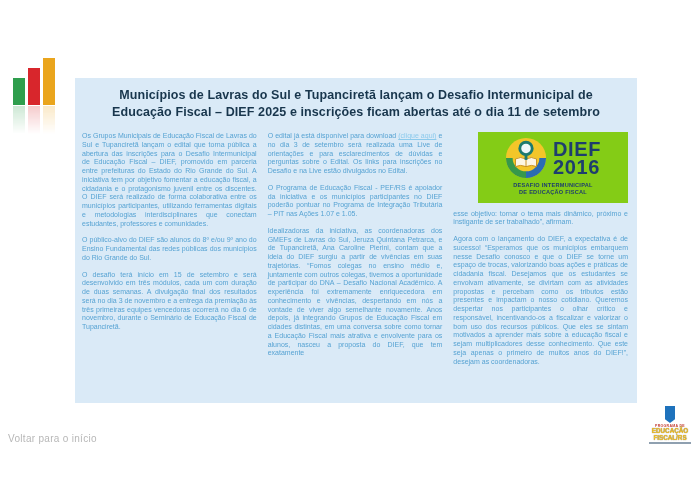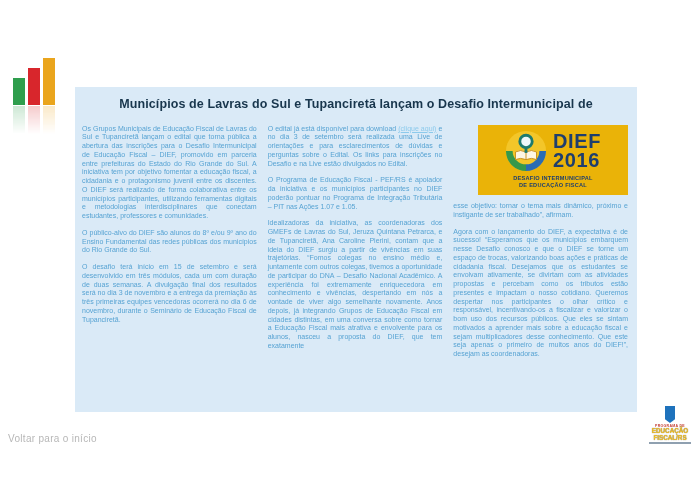--- a/index.html
+++ b/index.html
@@ -22,21 +22,21 @@
     top:106px;
     transform:scaleY(-1);
     opacity:.28;
     filter:blur(.7px);
     -webkit-mask-image:linear-gradient(to top, rgba(0,0,0,.85), transparent 60%);
     mask-image:linear-gradient(to top, rgba(0,0,0,.85), transparent 60%);
   }
 
   
   .panel {
-    position:absolute; left:75px; top:87px; width:562px; height:325px;
+    position:absolute; left:75px; top:78px; width:562px; height:325px;
     background:#daeaf7; overflow:hidden;
   }
   .title {
     margin:9px 14px 0;
     text-align:center;
     color:#18364d;
     font-size:12.5px; font-weight:bold; line-height:1.32; letter-spacing:.1px;
   }
   .title .tline { display:block; }
 
@@ -44,21 +44,21 @@
   .col {
     flex:1;
     text-align:justify;
     color:#57a3d3;
     font-size:7px; line-height:1.25;
   }
   .col p { margin-bottom:8px; }
   .inline-link { color:#8ccaec; text-decoration:underline; cursor:pointer; }
 
   
-  .dief-box { background:#eab308; width:150px; margin:0 0 7px auto; padding:5px 5px 6px; }
+  .dief-box { background:#84cc16; width:150px; margin:0 0 7px auto; padding:5px 5px 6px; }
   .dief-row { display:flex; align-items:center; justify-content:center; gap:6px; }
   .dief-words { color:#1e3e6e; font-weight:bold; font-size:20px; line-height:.92; letter-spacing:.6px; text-align:left; }
   .dief-words span { display:block; }
   .dief-sub { color:#1e3e6e; font-weight:bold; font-size:5.6px; line-height:1.3; letter-spacing:.25px; text-align:center; margin-top:3px; }
   .dief-sub span { display:block; }
 
   
   .back-link {
     position:absolute; left:8px; top:433px;
     font-size:10px; color:#b7b7b7; text-decoration:none; letter-spacing:.3px;
@@ -85,20 +85,21 @@
   </div>
   <div class="bars reflection">
     <span class="bar bar-green"></span>
     <span class="bar bar-red"></span>
     <span class="bar bar-yellow"></span>
   </div>
 
   <div class="panel">
     <h1 class="title">
       <span class="tline">Municípios de Lavras do Sul e Tupanciretã lançam o Desafio Intermunicipal de</span>
+      <span class="tline">Educação Fiscal – DIEF 2025 e inscrições ficam abertas até o dia 11 de setembro</span>
     </h1>
 
     <div class="columns">
 
       <div class="col">
         <p>Os Grupos Municipais de Educação Fiscal de Lavras do Sul e Tupanciretã lançam o edital que torna pública a abertura das inscrições para o Desafio Intermunicipal de Educação Fiscal – DIEF, promovido em parceria entre prefeituras do Estado do Rio Grande do Sul. A iniciativa tem por objetivo fomentar a educação fiscal, a cidadania e o protagonismo juvenil entre os discentes. O DIEF será realizado de forma colaborativa entre os municípios participantes, utilizando ferramentas digitais e metodologias interdisciplinares que conectam estudantes, professores e comunidades.</p>
         <p>O público-alvo do DIEF são alunos do 8º e/ou 9º ano do Ensino Fundamental das redes públicas dos municípios do Rio Grande do Sul.</p>
         <p>O desafio terá início em 15 de setembro e será desenvolvido em três módulos, cada um com duração de duas semanas. A divulgação final dos resultados será no dia 3 de novembro e a entrega da premiação às três primeiras equipes vencedoras ocorrerá no dia 6 de novembro, durante o Seminário de Educação Fiscal de Tupanciretã.</p>
       </div>
 

